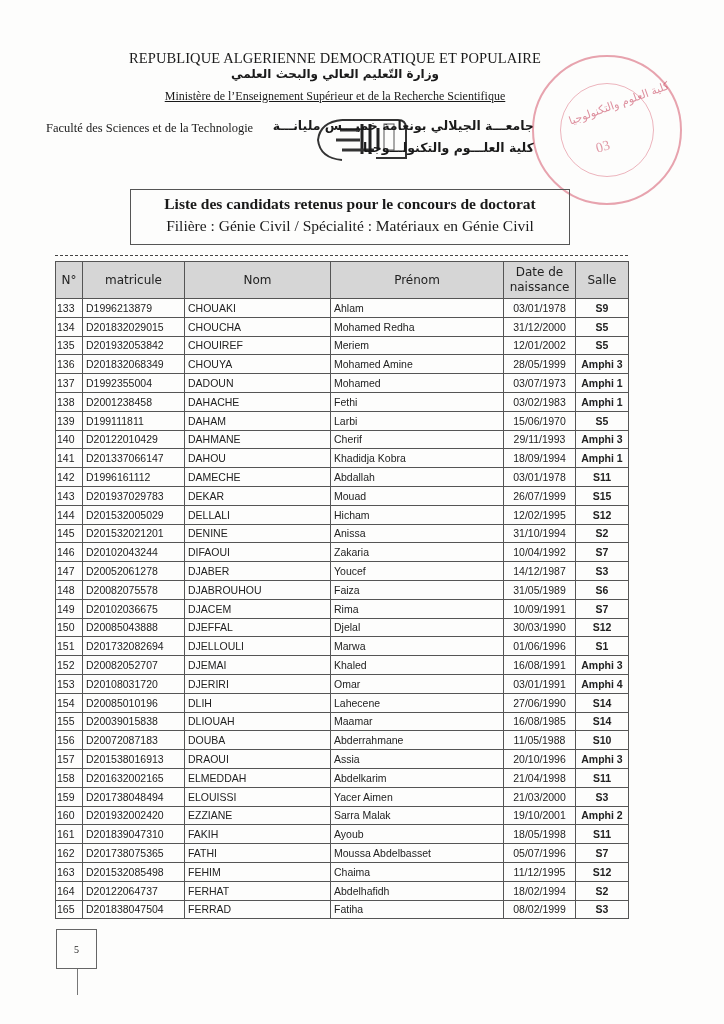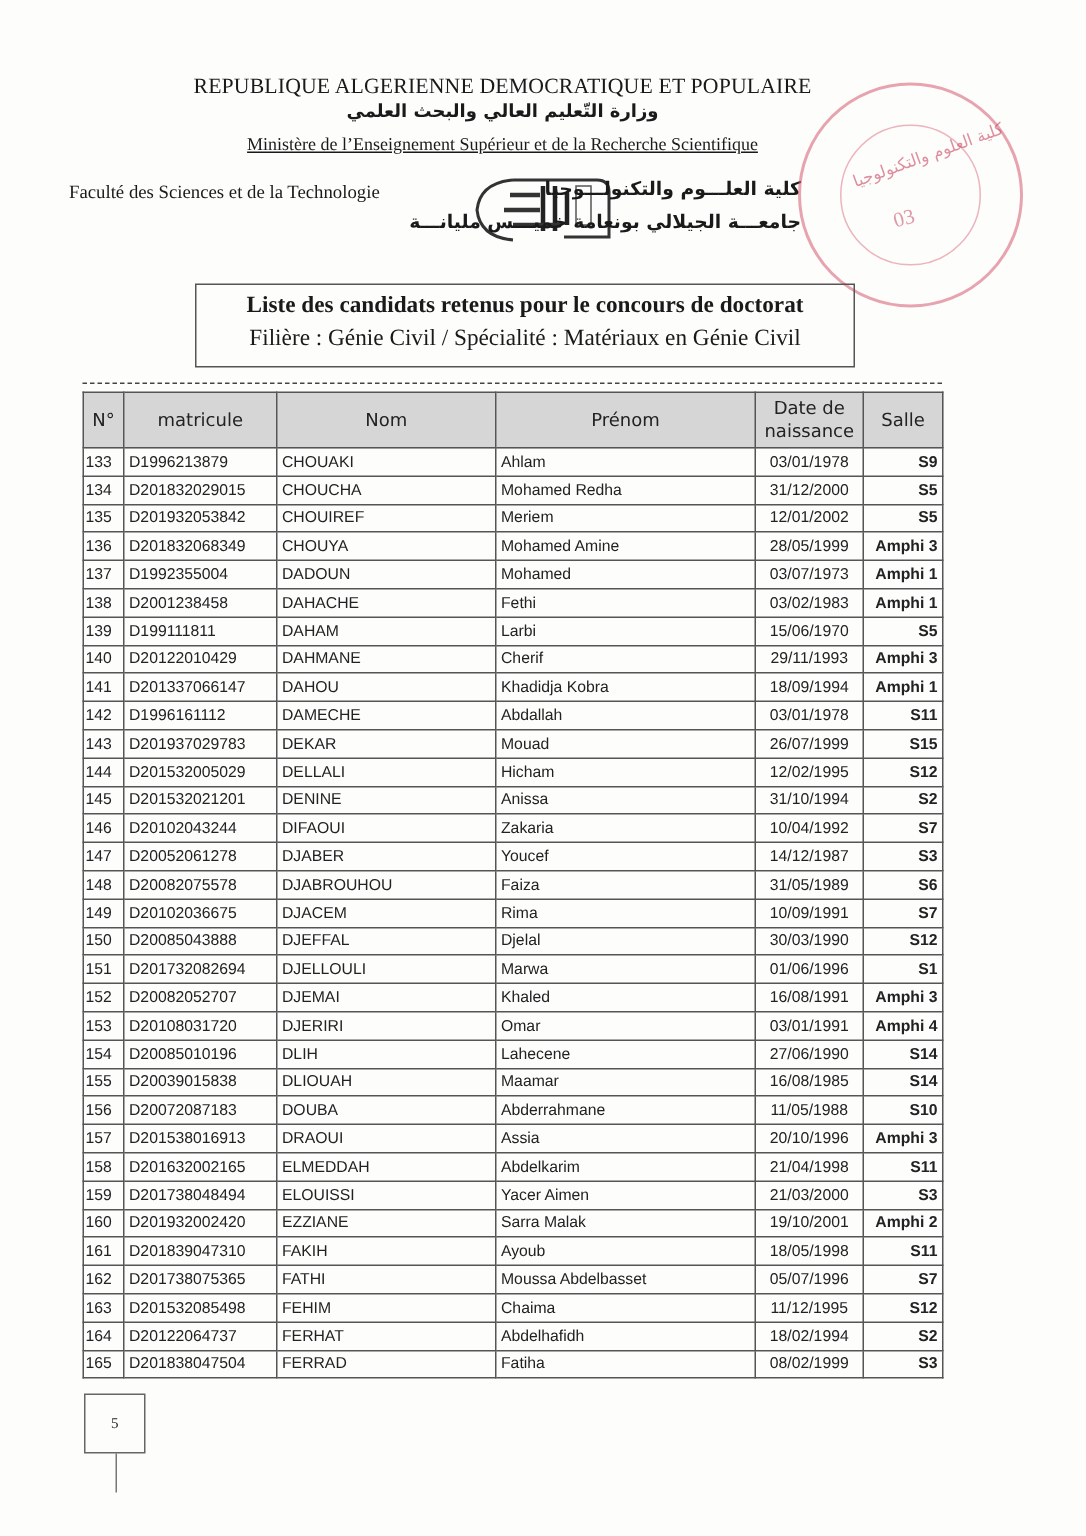--- a/index.html
+++ b/index.html
@@ -37,21 +37,21 @@
   table.cands col.c-n { width: 27px; }
   table.cands col.c-m { width: 102px; }
   table.cands col.c-nom { width: 146px; }
   table.cands col.c-pre { width: 173px; }
   table.cands col.c-d { width: 72px; }
   table.cands col.c-s { width: 53px; }
   table.cands th { background: #d6d6d6; font-weight: normal; font-size: 12px; color: #222; height: 37px; border: 1px solid #555; line-height: 15px; text-align: center; font-family: "DejaVu Sans", sans-serif; }
   table.cands td { height: 18.8px; border: 1px solid #555; padding: 0 3px; white-space: nowrap; overflow: hidden; color: #222; }
   table.cands td.n { text-align: left; padding: 0 1px; }
   table.cands td.d { text-align: center; }
-  table.cands td.s { text-align: right; font-weight: bold; }
+  table.cands td.s { text-align: center; font-weight: bold; }
 
   .page-box { position: absolute; left: 56px; top: 929px; width: 41px; height: 40px; border: 1px solid #666; text-align: center; font-size: 10px; line-height: 40px; }
   .page-tick { position: absolute; left: 77px; top: 969px; width: 1px; height: 26px; background: #777; }
 </style>
 </head>
 <body>
 
 <div class="hdr-line rep">REPUBLIQUE ALGERIENNE DEMOCRATIQUE ET POPULAIRE</div>
 <div class="hdr-line ar-ministry">وزارة التّعليم العالي والبحث العلمي</div>
 <div class="hdr-line min-fr">Ministère de l’Enseignement Supérieur et de la Recherche Scientifique</div>
@@ -64,22 +64,22 @@
   <svg width="98" height="52" viewBox="0 0 98 52">
     <path d="M30 6 H86 Q94 6 94 14 V44 H64" fill="none" stroke="#333" stroke-width="2"></path>
     <path d="M30 6 Q8 8 6 26 Q8 44 30 46" fill="none" stroke="#333" stroke-width="2"></path>
     <path d="M50 10 V40 M58 10 V40 M66 14 V36" stroke="#222" stroke-width="3"></path>
     <path d="M28 16 H48 M24 26 H48 M30 36 H62" stroke="#333" stroke-width="3"></path>
     <rect x="72" y="10" width="10" height="26" fill="none" stroke="#555" stroke-width="1"></rect>
   </svg>
 </div>
 
 <div class="univ-right">
+  <div>جامعـــة الجيلالي بونعامة خميـــس مليانـــة</div>
   <div>كلية العلـــوم والتكنولـــوجيا</div>
-  <div>جامعـــة الجيلالي بونعامة خميـــس مليانـــة</div>
 </div>
 
 <div class="stamp">
   <div class="inner"></div>
   <div class="txt">كلية العلوم والتكنولوجيا</div>
   <div class="num">03</div>
 </div>
 
 <div class="title-box">
   <div class="t1">Liste des candidats retenus pour le concours de doctorat</div>

